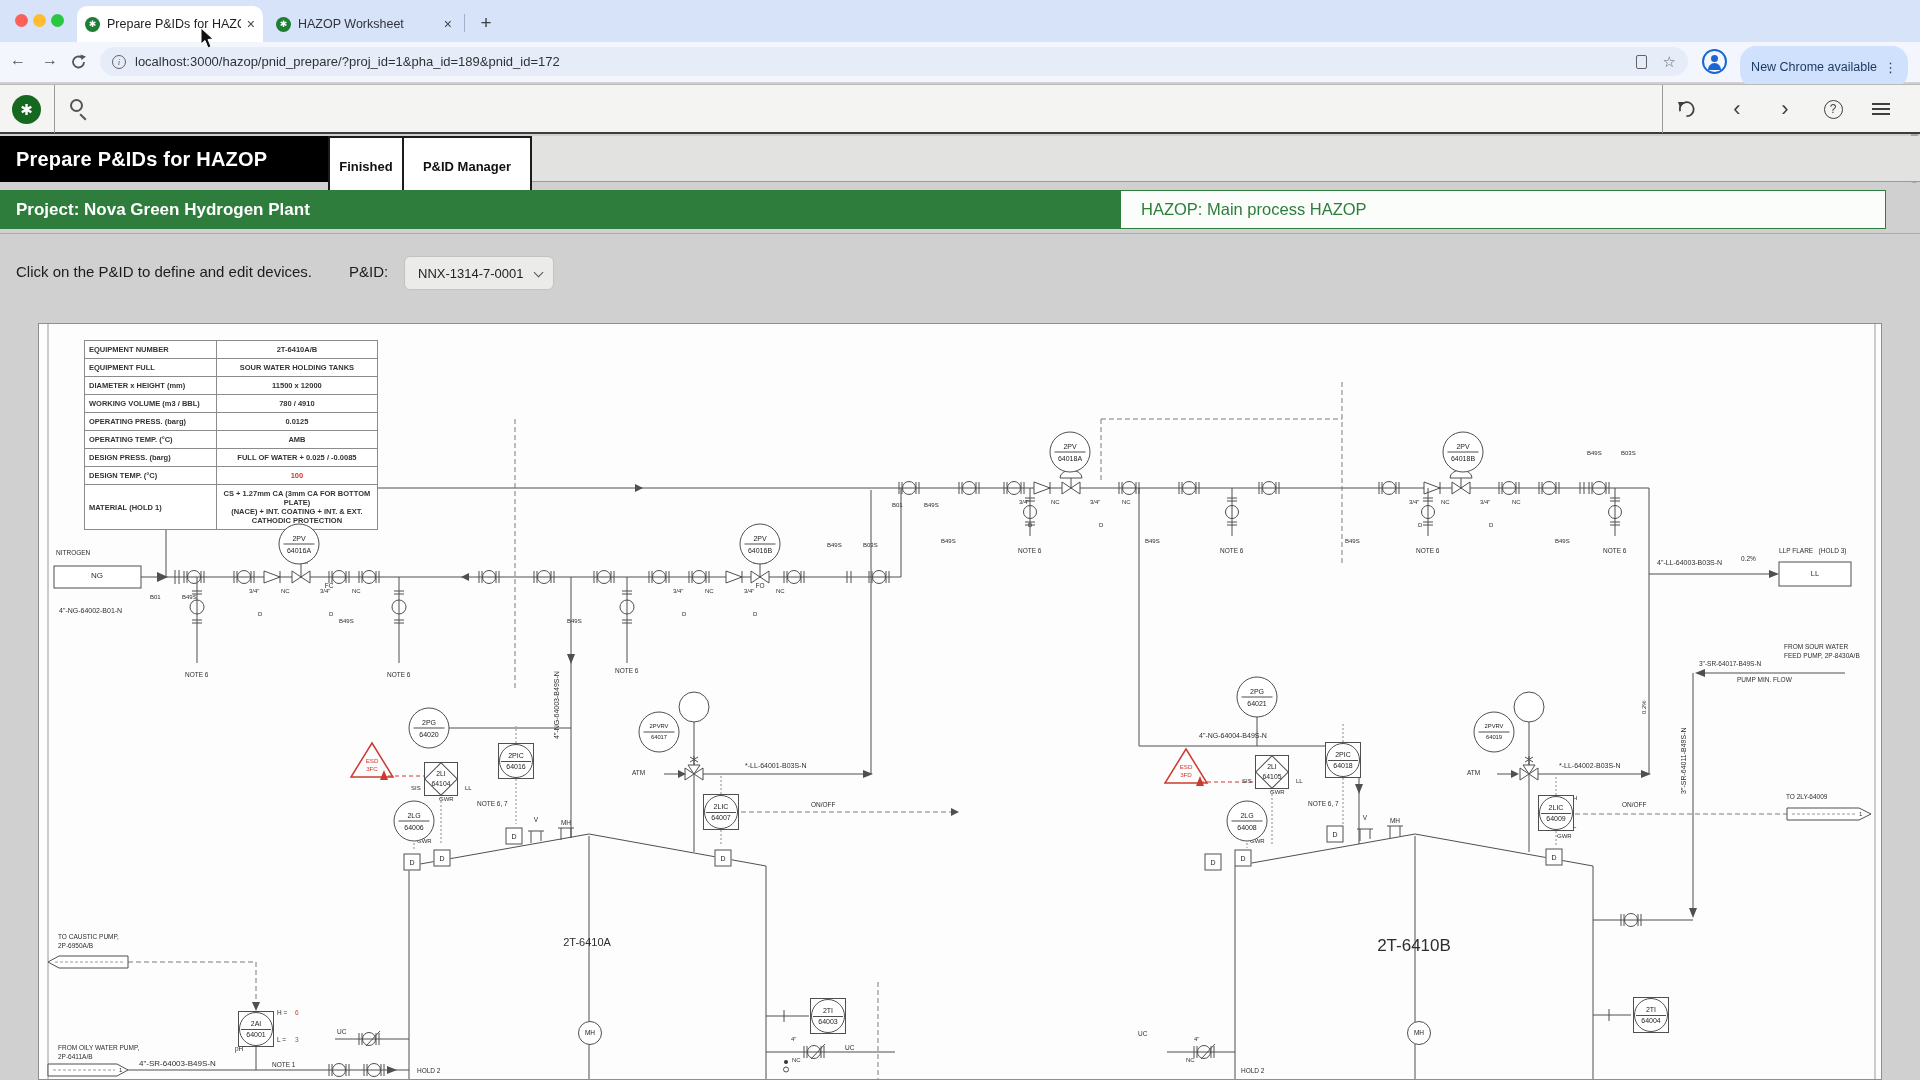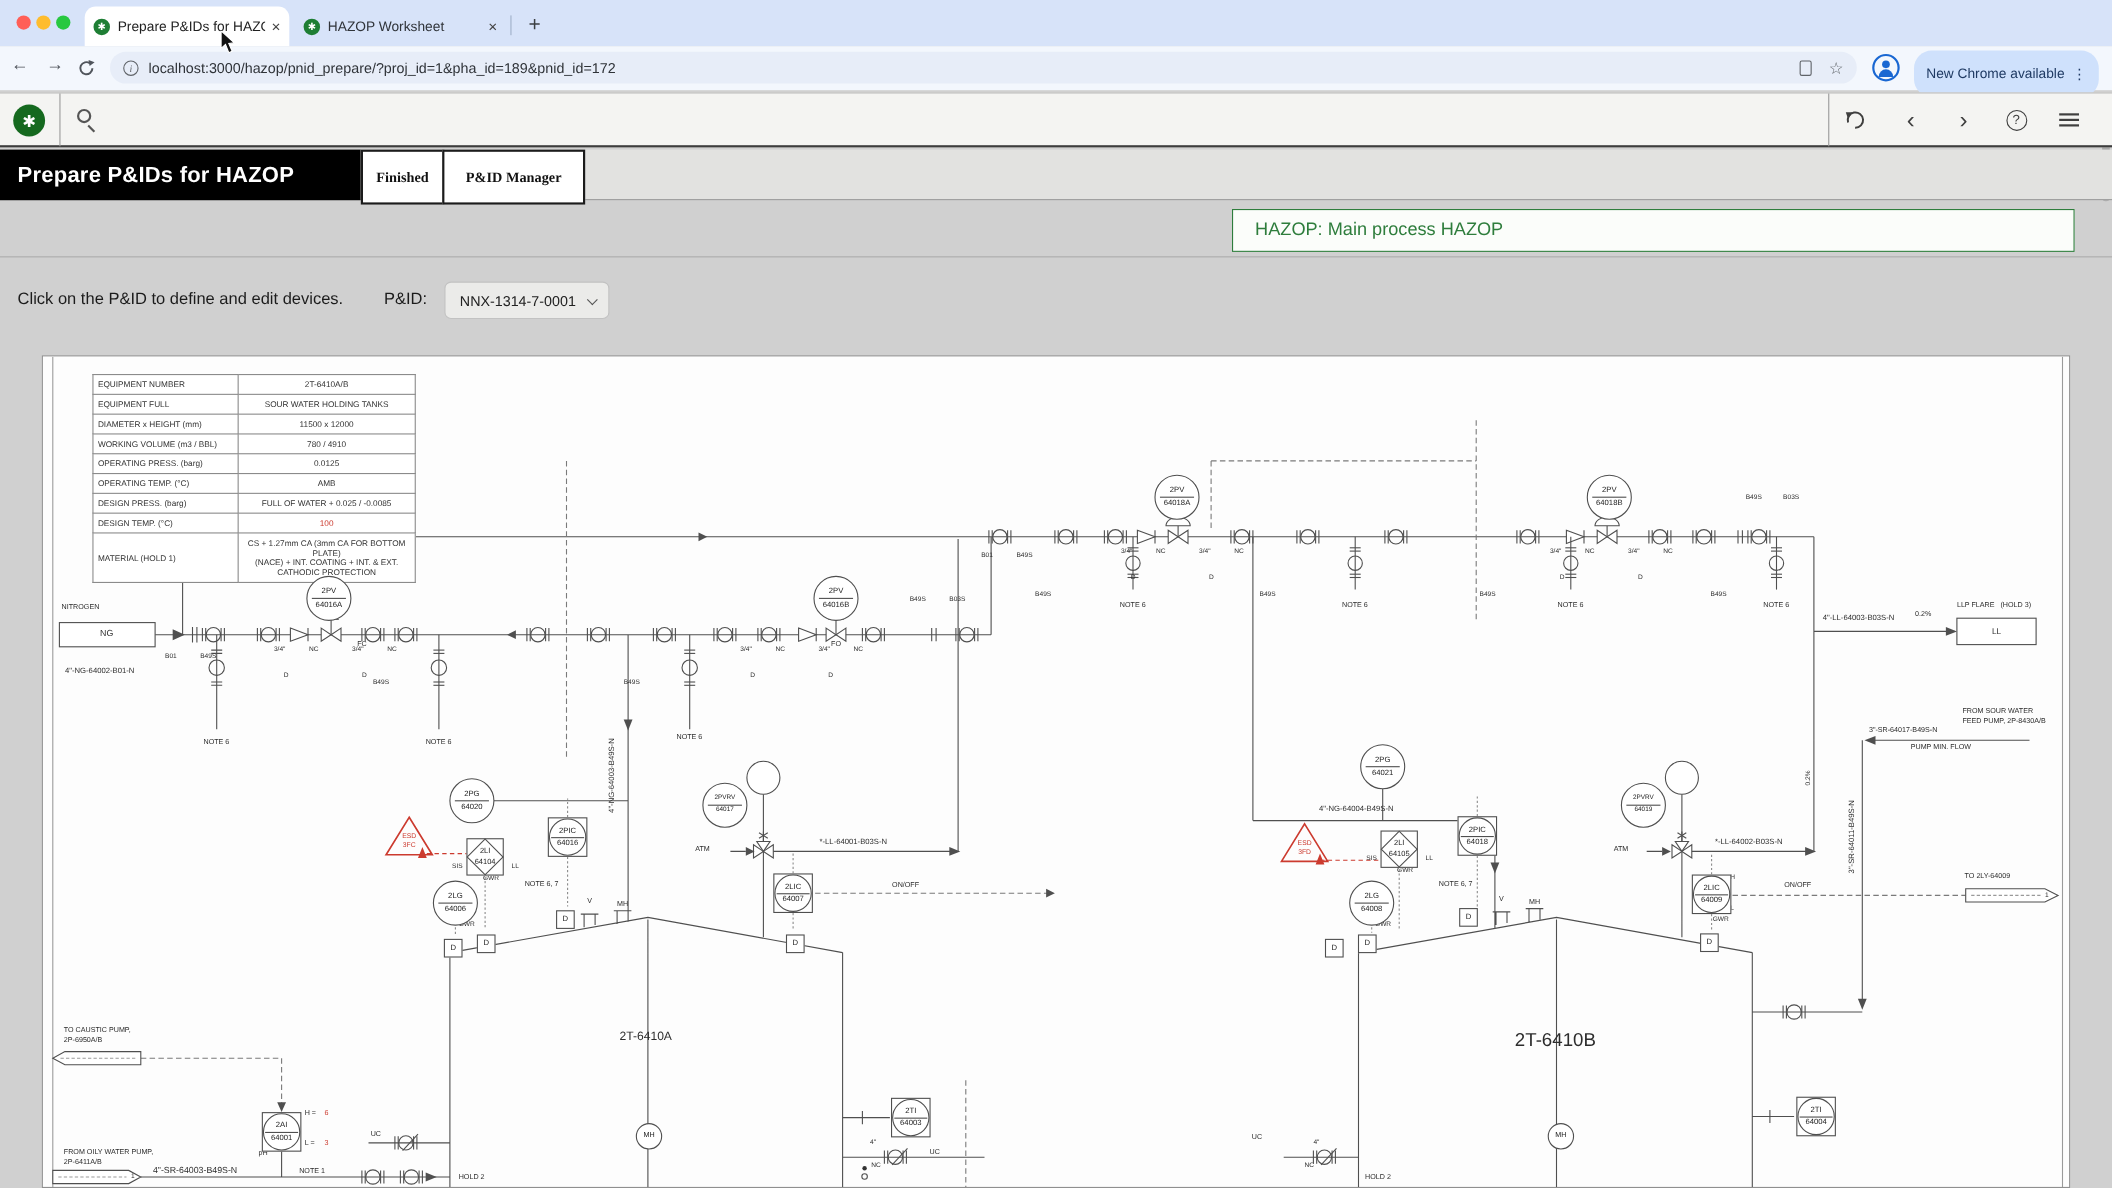--- a/index.html
+++ b/index.html
@@ -47,22 +47,22 @@
   .appdiv{position:absolute;left:1662px;top:0;width:1px;height:48px;background:#9a9a9a;}
   .appic{position:absolute;top:10px;width:30px;height:28px;display:flex;align-items:center;justify-content:center;color:#3f3f3f;}
   .helpc{width:19px;height:19px;border:1.6px solid #3f3f3f;border-radius:50%;font-size:12px;
          display:flex;align-items:center;justify-content:center;}
   .burger{width:18px;height:12px;border-top:2px solid #3f3f3f;border-bottom:2px solid #3f3f3f;position:relative;}
   .burger::after{content:"";position:absolute;left:0;top:3px;width:18px;height:2px;background:#3f3f3f;}
   .chev{font-size:22px;line-height:1;}
   .titlerowbg{position:absolute;left:0;top:136px;width:1920px;height:46px;background:#e2e2e0;border-bottom:1px solid #9a9a9a;}
   .blackbar{position:absolute;left:0;top:136px;width:328px;height:46px;background:#000;color:#fff;
             font-weight:bold;font-size:20px;display:flex;align-items:center;padding-left:16px;letter-spacing:.2px;}
-  .hdrbtn{position:absolute;top:136px;height:50px;background:#fff;border:2px solid #1b1b1b;font-weight:600;
-          font-size:13px;color:#111;display:flex;align-items:center;justify-content:center;font-family:Liberation Serif, serif;}
+  .hdrbtn{position:absolute;top:136px;height:61px;background:#fff;border:2px solid #1b1b1b;font-weight:600;
+          font-size:13px;color:#111;display:flex;align-items:center;justify-content:center;}
   .hdrbtn.f{left:328px;width:76px;} .hdrbtn.m{left:402px;width:130px;text-align:right;}
   .projbar{position:absolute;left:0;top:190px;width:1120px;height:39px;background:#2e7d3c;color:#fff;
            font-weight:bold;font-size:17px;display:flex;align-items:center;padding-left:16px;}
   .hazopbox{position:absolute;left:1120px;top:190px;width:766px;height:39px;background:#fbfdfa;
             border:1px solid #2e7d3c;color:#2e7d3c;font-size:16.5px;display:flex;align-items:center;padding-left:20px;}
   .sepline{position:absolute;left:0;top:233px;width:1920px;height:1px;background:#ababab;}
   .instrtext{position:absolute;left:16px;top:263px;font-size:15px;color:#1c1c1c;}
   .pnidlbl{position:absolute;left:349px;top:263px;font-size:15px;color:#1c1c1c;}
   .dropdown{position:absolute;left:404px;top:256px;width:150px;height:34px;background:#ebebe9;
             border:1px solid #c2c2c2;border-radius:6px;display:flex;align-items:center;
@@ -71,21 +71,21 @@
                    border-bottom:1.6px solid #555;transform:rotate(45deg);margin-top:-1px;}
   .scrollthumb{position:absolute;left:1911px;top:88px;width:7px;height:95px;background:#a6a6a6;border-radius:4px;}
   
   .canvas{position:absolute;left:38px;top:323px;width:1844px;height:757px;background:#fdfdfd;
           border:1px solid #8f8f8f;overflow:hidden;}
   .canvas svg.base{position:absolute;left:0;top:0;}
   #labels,#instruments{position:absolute;left:0;top:0;width:1844px;height:757px;pointer-events:none;}
   .dlab{position:absolute;font-size:6.5px;color:#2d2d2d;white-space:pre;line-height:1;transform-origin:left top;}
   .dlab.ctr{transform:translateX(-50%);}
   .eqtable{position:absolute;left:45px;top:16px;width:294px;border-collapse:collapse;background:#fff;}
-  .eqtable td{border:1px solid #8b8b8b;font-size:7.5px;color:#333;padding:4px 4px;line-height:1.2;}
+  .eqtable td{border:1px solid #8b8b8b;font-size:7.5px;color:#333;padding:4px 4px;line-height:1.2;font-weight:bold;}
   .eqtable td.k{width:45%;}
   .eqtable td.v{text-align:center;white-space:pre-line;}
   .eqtable td.v.red{color:#cc3b2f;}
   .inst{position:absolute;transform:translate(-50%,-50%);background:#fff;color:#222;text-align:center;
         display:flex;flex-direction:column;align-items:center;justify-content:center;line-height:1;pointer-events:auto;}
   .inst-c{width:41px;height:41px;border:1px solid #4f4f4f;border-radius:50%;font-size:7px;}
   .inst-c .l2{border-top:1px solid #4f4f4f;width:78%;padding-top:2px;margin-top:2px;}
   .inst-c.small{font-size:5.8px;}
   .inst-cs{width:24px;height:24px;border:1px solid #4f4f4f;border-radius:50%;font-size:6.5px;}
   .inst-q{width:36px;height:36px;border:1px solid #4f4f4f;font-size:7px;position:absolute;}
@@ -177,20 +177,21 @@
     <div class="appic" style="left:1866px;">
         <span class="burger"></span>
       </div>
   </div>
 
   <div class="titlerowbg"></div>
   <div class="blackbar">Prepare P&amp;IDs for HAZOP</div>
   <button class="hdrbtn f">Finished</button>
   <button class="hdrbtn m">P&amp;ID Manager</button>
 
+  <div class="projbar">Project: Nova Green Hydrogen Plant</div>
   <div class="hazopbox">HAZOP: Main process HAZOP</div>
   <div class="sepline"></div>
 
   <div class="instrtext">Click on the P&amp;ID to define and edit devices.</div>
   <div class="pnidlbl">P&amp;ID:</div>
   <div class="dropdown">
     <span>NNX-1314-7-0001</span>
     <span class="dchev"></span>
   </div>
 

